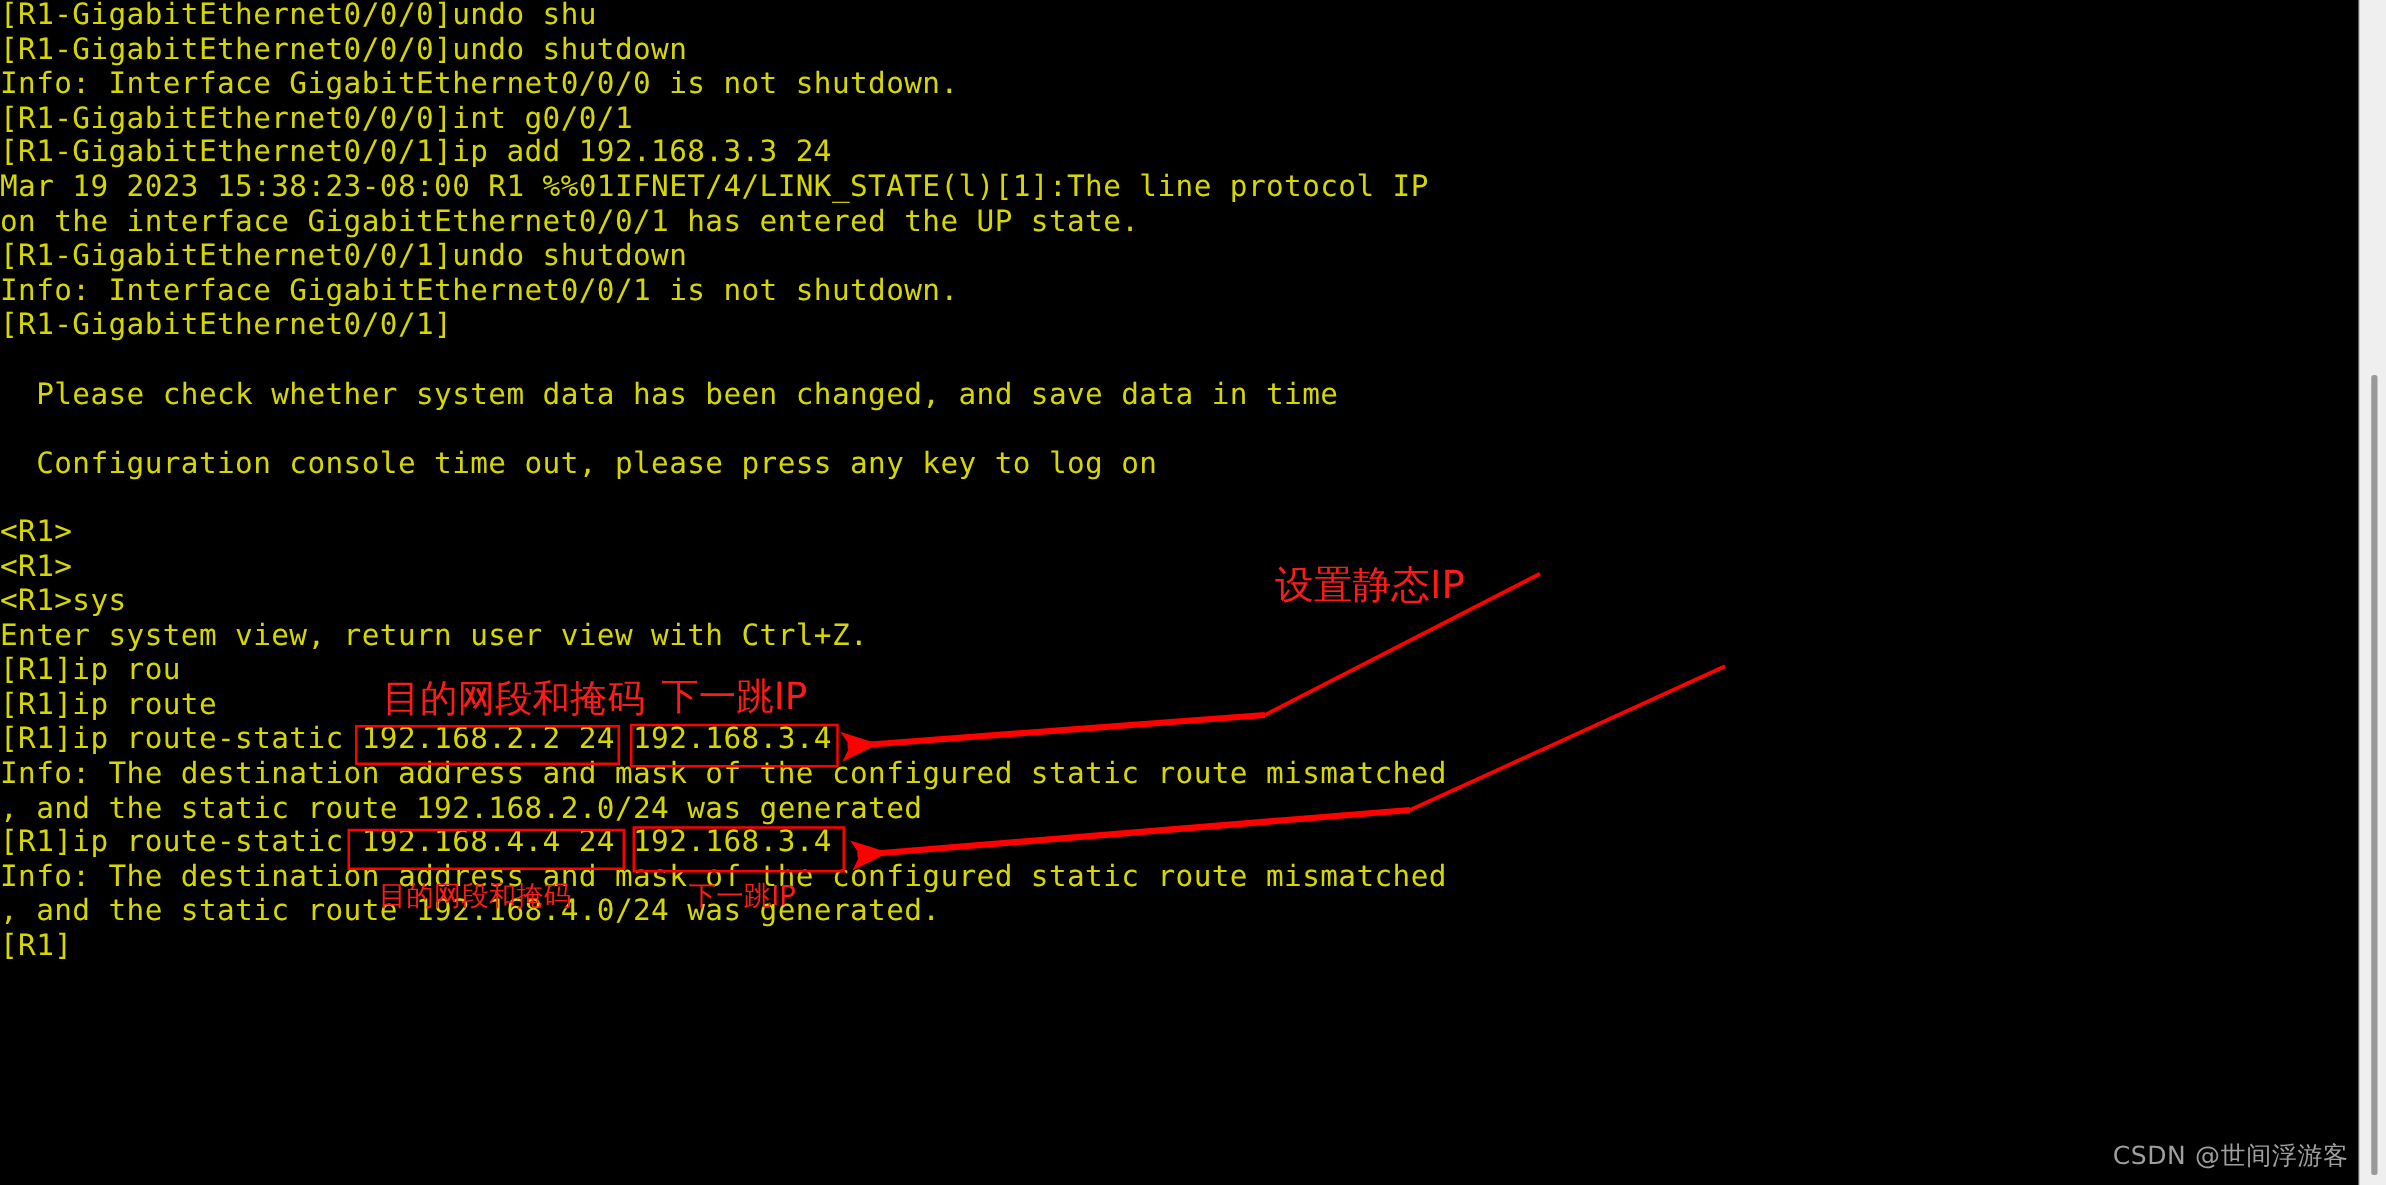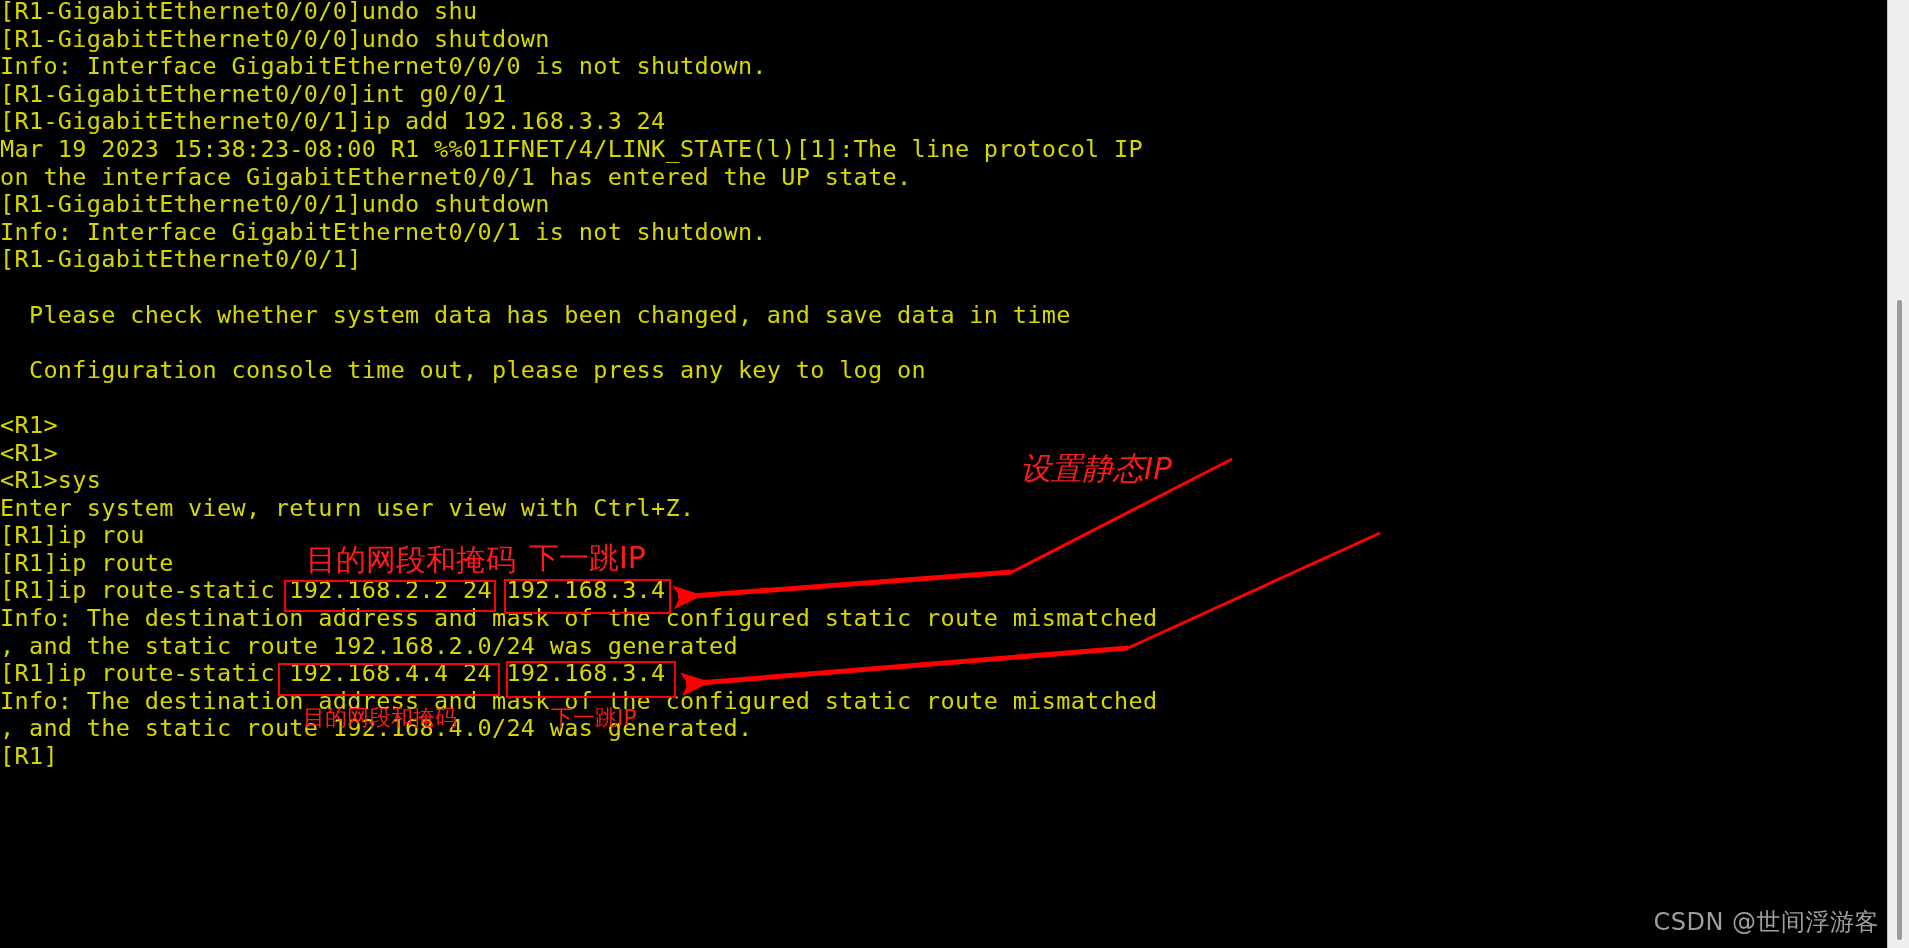--- a/index.html
+++ b/index.html
@@ -105,21 +105,21 @@
     overflow: visible;
   }
 
   
   #watermark {
     position: absolute;
     right: 30px;
     bottom: 10px;
     color: #9e9e9e;
     font-family: "DejaVu Sans", sans-serif;
-    font-size: 24px;
+    font-size: 20px;
     white-space: nowrap;
     letter-spacing: 0.5px;
   }
 </style>
 </head>
 <body>
 
 <div id="screen" style="background: rgb(0, 0, 0);">
 
   <div id="terminal" style="background: rgb(0, 0, 0);">
@@ -150,21 +150,21 @@
 
       <line x1="1012" y1="572" x2="1232" y2="459" stroke="#ff0000" stroke-width="3"></line>
 
       <line x1="1128" y1="648" x2="1380" y2="533" stroke="#ff0000" stroke-width="3"></line>
     </svg>
 
     <span class="anno-label" style="left:306px; top:545px;">目的网段和掩码</span>
 
     <span class="anno-label" style="left:529px; top:543px;">下一跳IP</span>
 
-    <span class="anno-label big" style="left:1020px; top:453px;font-style:italic;">设置静态IP</span>
+    <span class="anno-label big" style="left:1020px; top:453px;">设置静态IP</span>
 
 
     <span class="anno-label small" style="left:303px; top:707px;">目的网段和掩码</span>
 
     <span class="anno-label small" style="left:551px; top:707px;">下一跳IP</span>
   </div>
 
   <div id="watermark">CSDN @世间浮游客</div>
 
 </div>

